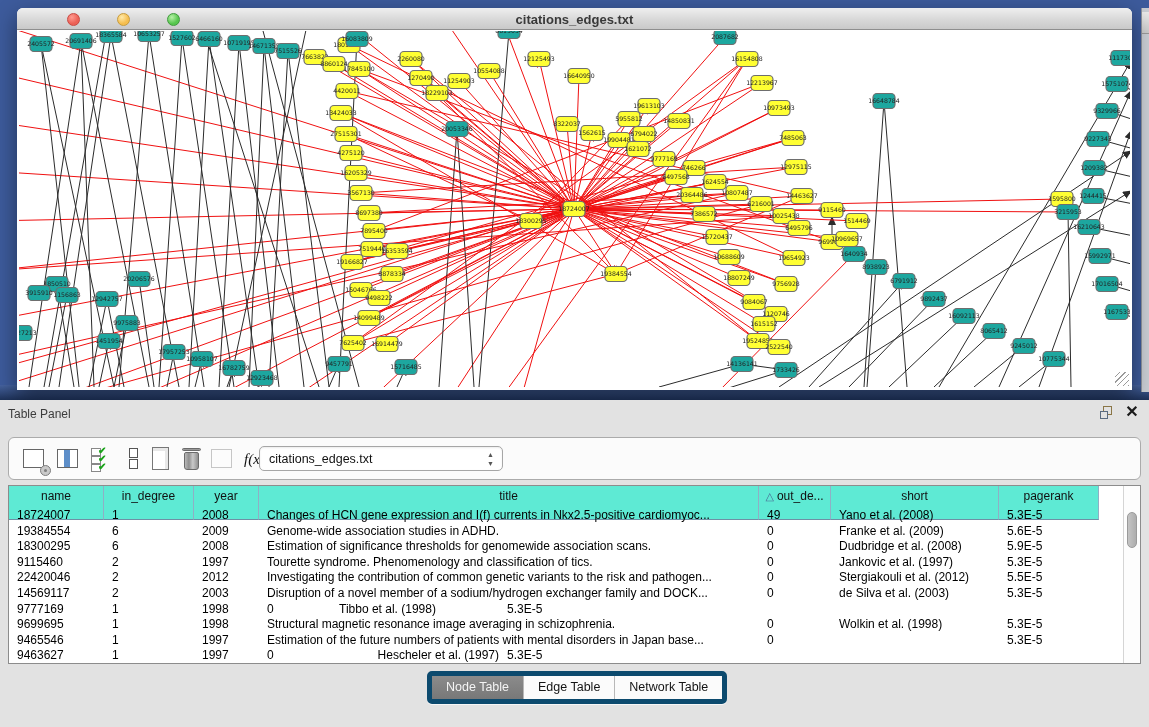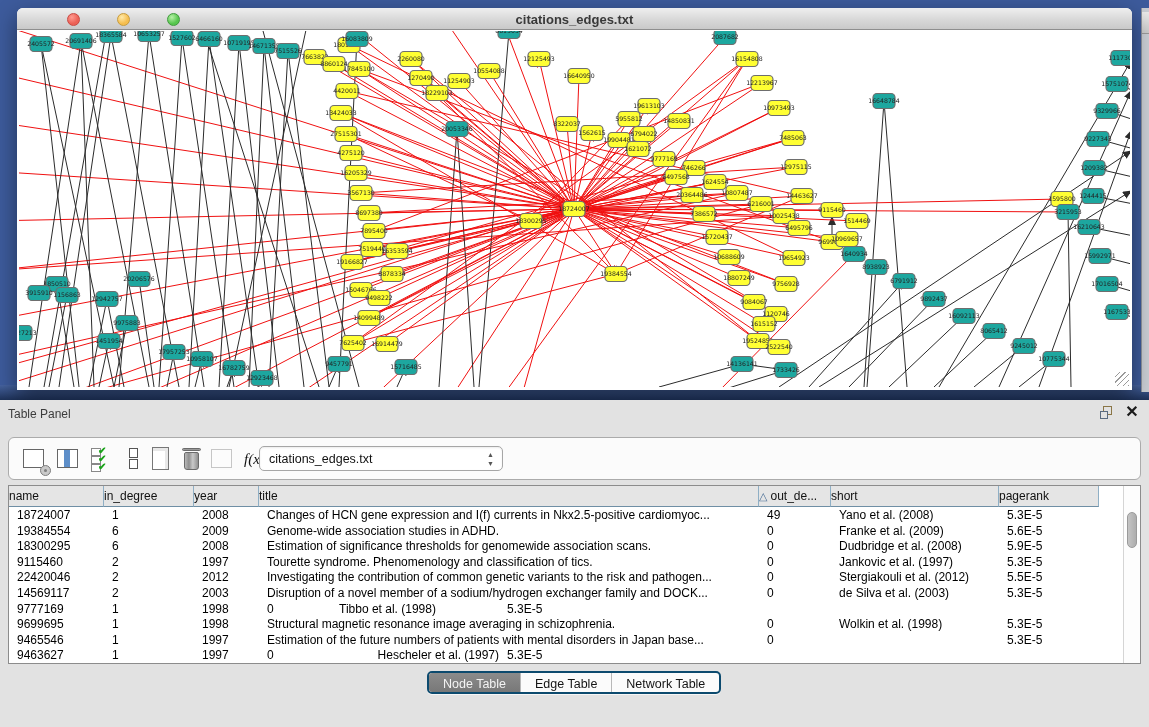--- a/index.html
+++ b/index.html
@@ -48,33 +48,33 @@
   .fx { font-family:"Liberation Serif", serif; font-style:italic; font-size:15px; color:#111;
         line-height:25px; text-align:center; }
   .combo { position:absolute; left:250px; top:8px; width:244px; height:25px; background:#fff;
     border:1px solid #A6A6A6; border-radius:5px; box-shadow:inset 0 1px 2px rgba(0,0,0,.08); cursor:pointer; }
   .combo-text { position:absolute; left:9px; top:5px; font-size:12.5px; color:#111; }
   .combo-arrows { position:absolute; right:8px; top:3px; font-size:7px; color:#555; line-height:9px; text-align:center; }
 
   .dtable { position:absolute; left:8px; top:85px; width:1133px; height:179px;
     background:#fff; border:1px solid #8C8C8C; overflow:hidden; }
   .thead { position:absolute; left:0; top:0; height:22px; display:flex; }
-  .th { height:21px; background:#e5e5e5; border-right:1px solid #8FAFC5; border-bottom:1px solid #6F8FA5;
-        font-size:12px; color:#111; line-height:21px; overflow:hidden; white-space:nowrap; }
+  .th { height:34px; background:#5eead4; border-right:1px solid #8FAFC5; border-bottom:1px solid #6F8FA5;
+        font-size:12px; color:#111; text-align:center; line-height:21px; overflow:hidden; white-space:nowrap; }
   .th .sort { color:#4A6E96; margin-right:3px; font-size:11px; }
   .tbody { position:absolute; left:0; top:22px; width:1090px; }
   .tr { display:flex; height:15.6px; }
   .td { font-size:12px; color:#000; line-height:15.6px; padding-left:8px; overflow:hidden;
         white-space:nowrap; }
   .vscroll { position:absolute; right:0; top:0; width:17px; height:100%; background:#FDFDFD; border-left:1px solid #D5D5D5; }
   .vthumb { position:absolute; left:3px; top:26px; width:10px; height:36px; border-radius:5px;
     background:linear-gradient(90deg,#C4C4C4,#ADADAD); border:1px solid #9A9A9A; cursor:pointer; }
 
-  .tabs { position:absolute; left:427px; top:271px; height:23px; display:flex;
-    border:2px solid #0c4a6e; border-radius:5px; overflow:hidden; background:#FBFBFB;
+  .tabs { position:absolute; left:427px; top:271px; height:33px; display:flex;
+    border:5px solid #0c4a6e; border-radius:5px; overflow:hidden; background:#FBFBFB;
     box-shadow:0 1px 0 rgba(255,255,255,.7); }
   .tab { padding:0 14px; font-size:12.5px; line-height:22px; color:#141414; border-right:1px solid #B8B8B8; cursor:pointer; }
   .tab:last-child { border-right:none; }
   .tab.selected { background:linear-gradient(#8B8B8B,#787878); color:#F4F4F4; }
 
   .statusbar { position:absolute; left:0; top:305px; width:1149px; height:22px;
     background:#DCDCDC; border-top:1px solid #BDBDBD; }
   .mem-label { position:absolute; right:44px; top:4px; font-size:11.5px; color:#1C1C1C; }
   .mem-dot { position:absolute; right:24px; top:4px; width:12px; height:12px; border-radius:50%;
     background:radial-gradient(circle at 35% 30%, #90E882, #3CBE3C 70%); border:1px solid #2E8F2E; }

